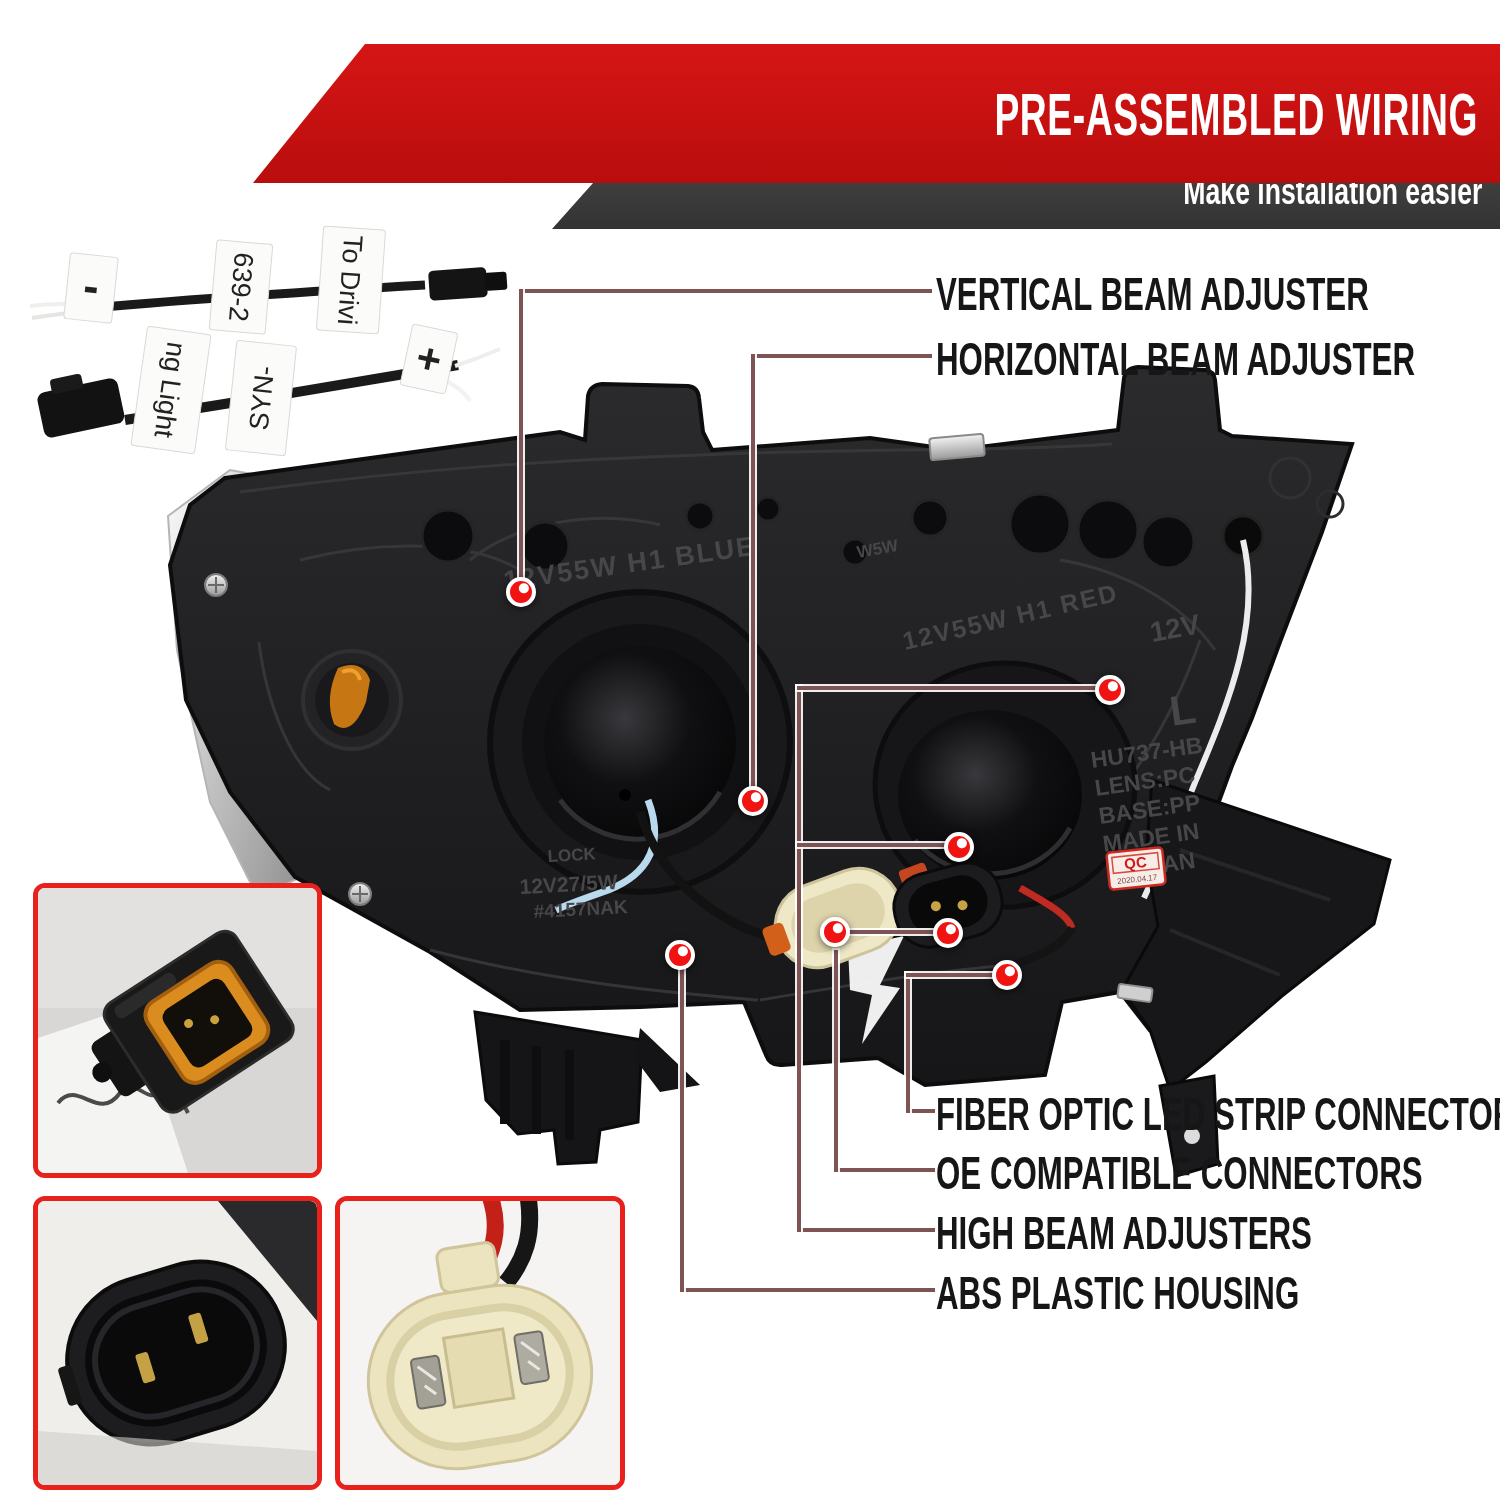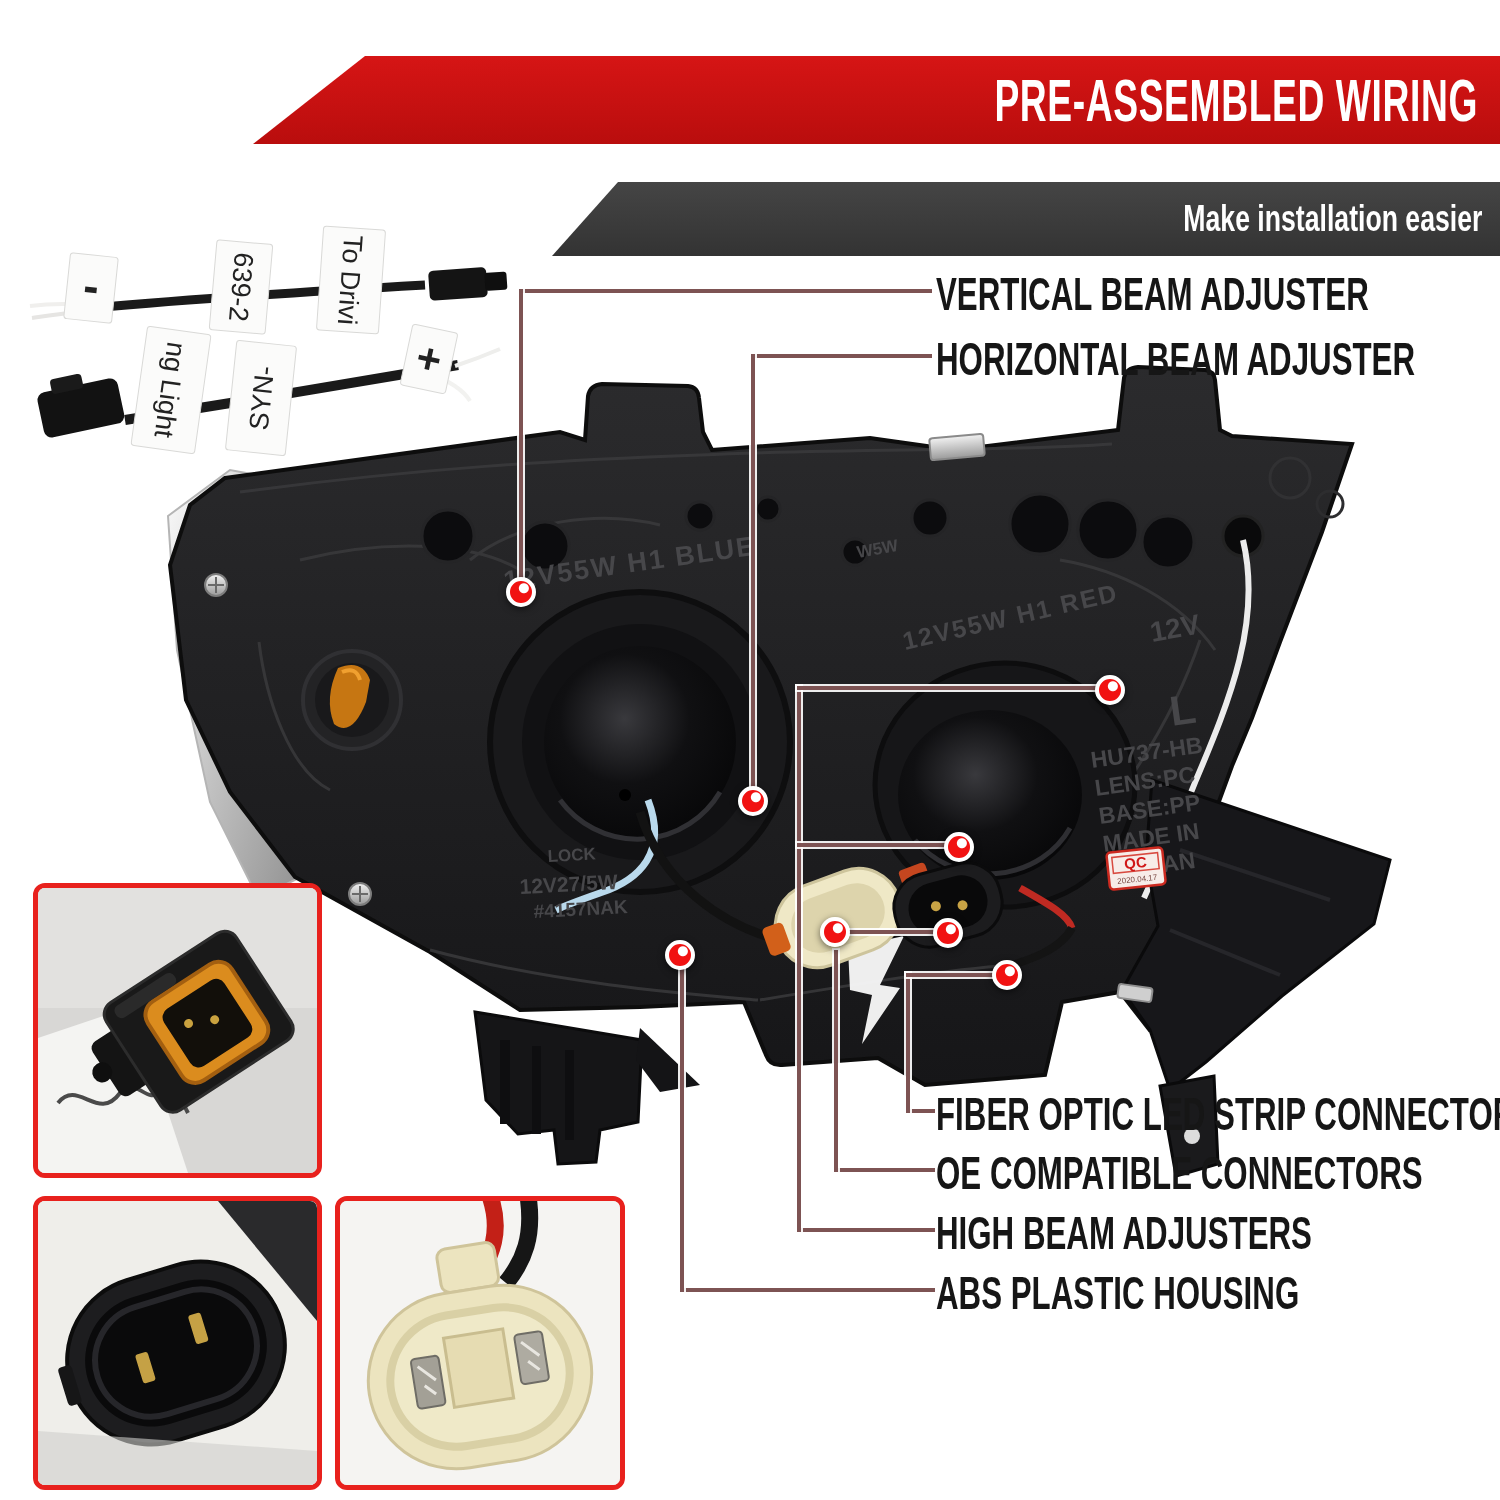--- a/index.html
+++ b/index.html
@@ -1,24 +1,24 @@
 <!DOCTYPE html>
 <html><head>
 <meta charset="utf-8">
 <style>
   html,body{margin:0;padding:0;background:#ffffff;}
   #stage{position:relative;width:1500px;height:1500px;background:#ffffff;overflow:hidden;
          font-family:"Liberation Sans", sans-serif;}
 
   
-  .banner-red{position:absolute;left:253px;top:56px;width:1247px;height:88px;
+  .banner-red{position:absolute;left:253px;top:44px;width:1247px;height:139px;
       background:linear-gradient(#d61515,#b90d0d);
       clip-path:polygon(112px 0,100% 0,100% 100%,0 100%);
       filter:drop-shadow(0 4px 3px rgba(0,0,0,.28));z-index:6;}
-  .banner-dark{position:absolute;left:552px;top:182px;width:948px;height:74px;
+  .banner-dark{position:absolute;left:552px;top:155px;width:948px;height:74px;
       background:linear-gradient(#454545,#333333);
       clip-path:polygon(66px 0,100% 0,100% 100%,0 100%);
       filter:drop-shadow(0 3px 2px rgba(0,0,0,.22));z-index:5;}
   .banner-title{position:absolute;right:22px;top:50%;transform:translateY(-50%) scaleX(.62);
       transform-origin:right center;color:#fff;font-weight:bold;font-size:60px;
       letter-spacing:1px;white-space:nowrap;}
   .banner-sub{position:absolute;right:18px;top:50%;transform:translateY(-50%) scaleX(.72);
       transform-origin:right center;color:#fff;font-weight:bold;font-size:37px;
       white-space:nowrap;}
 

